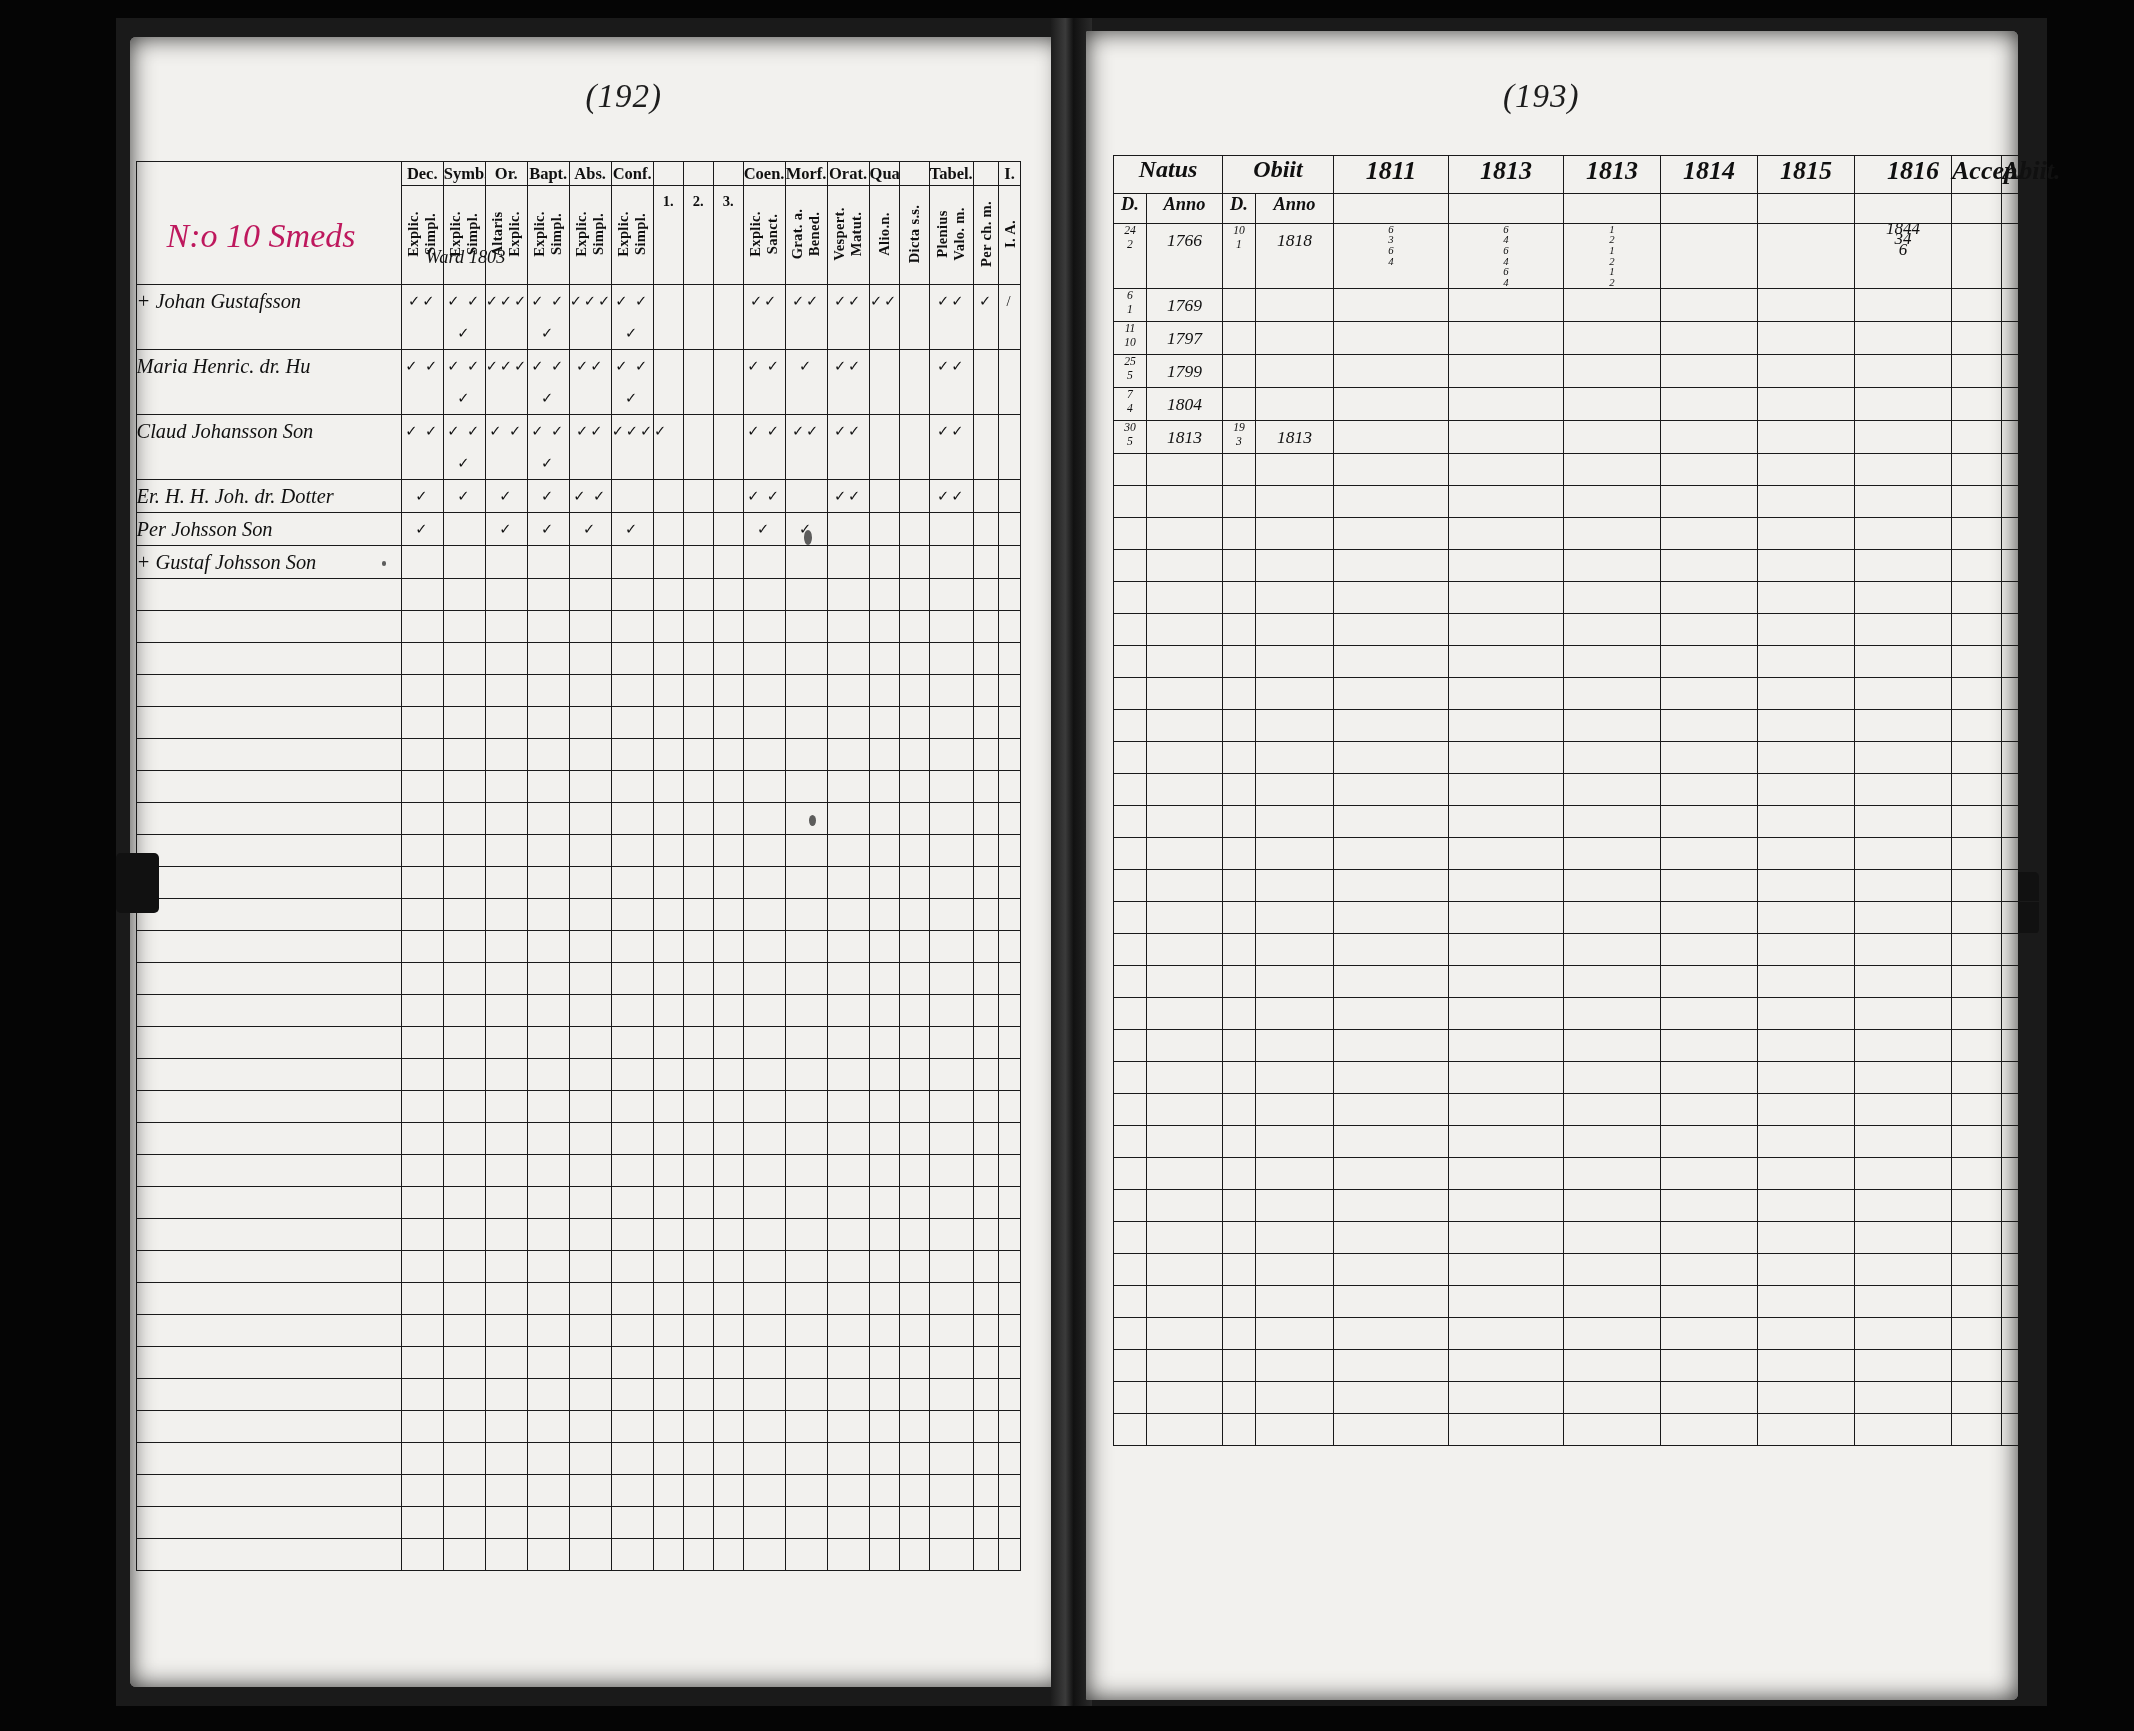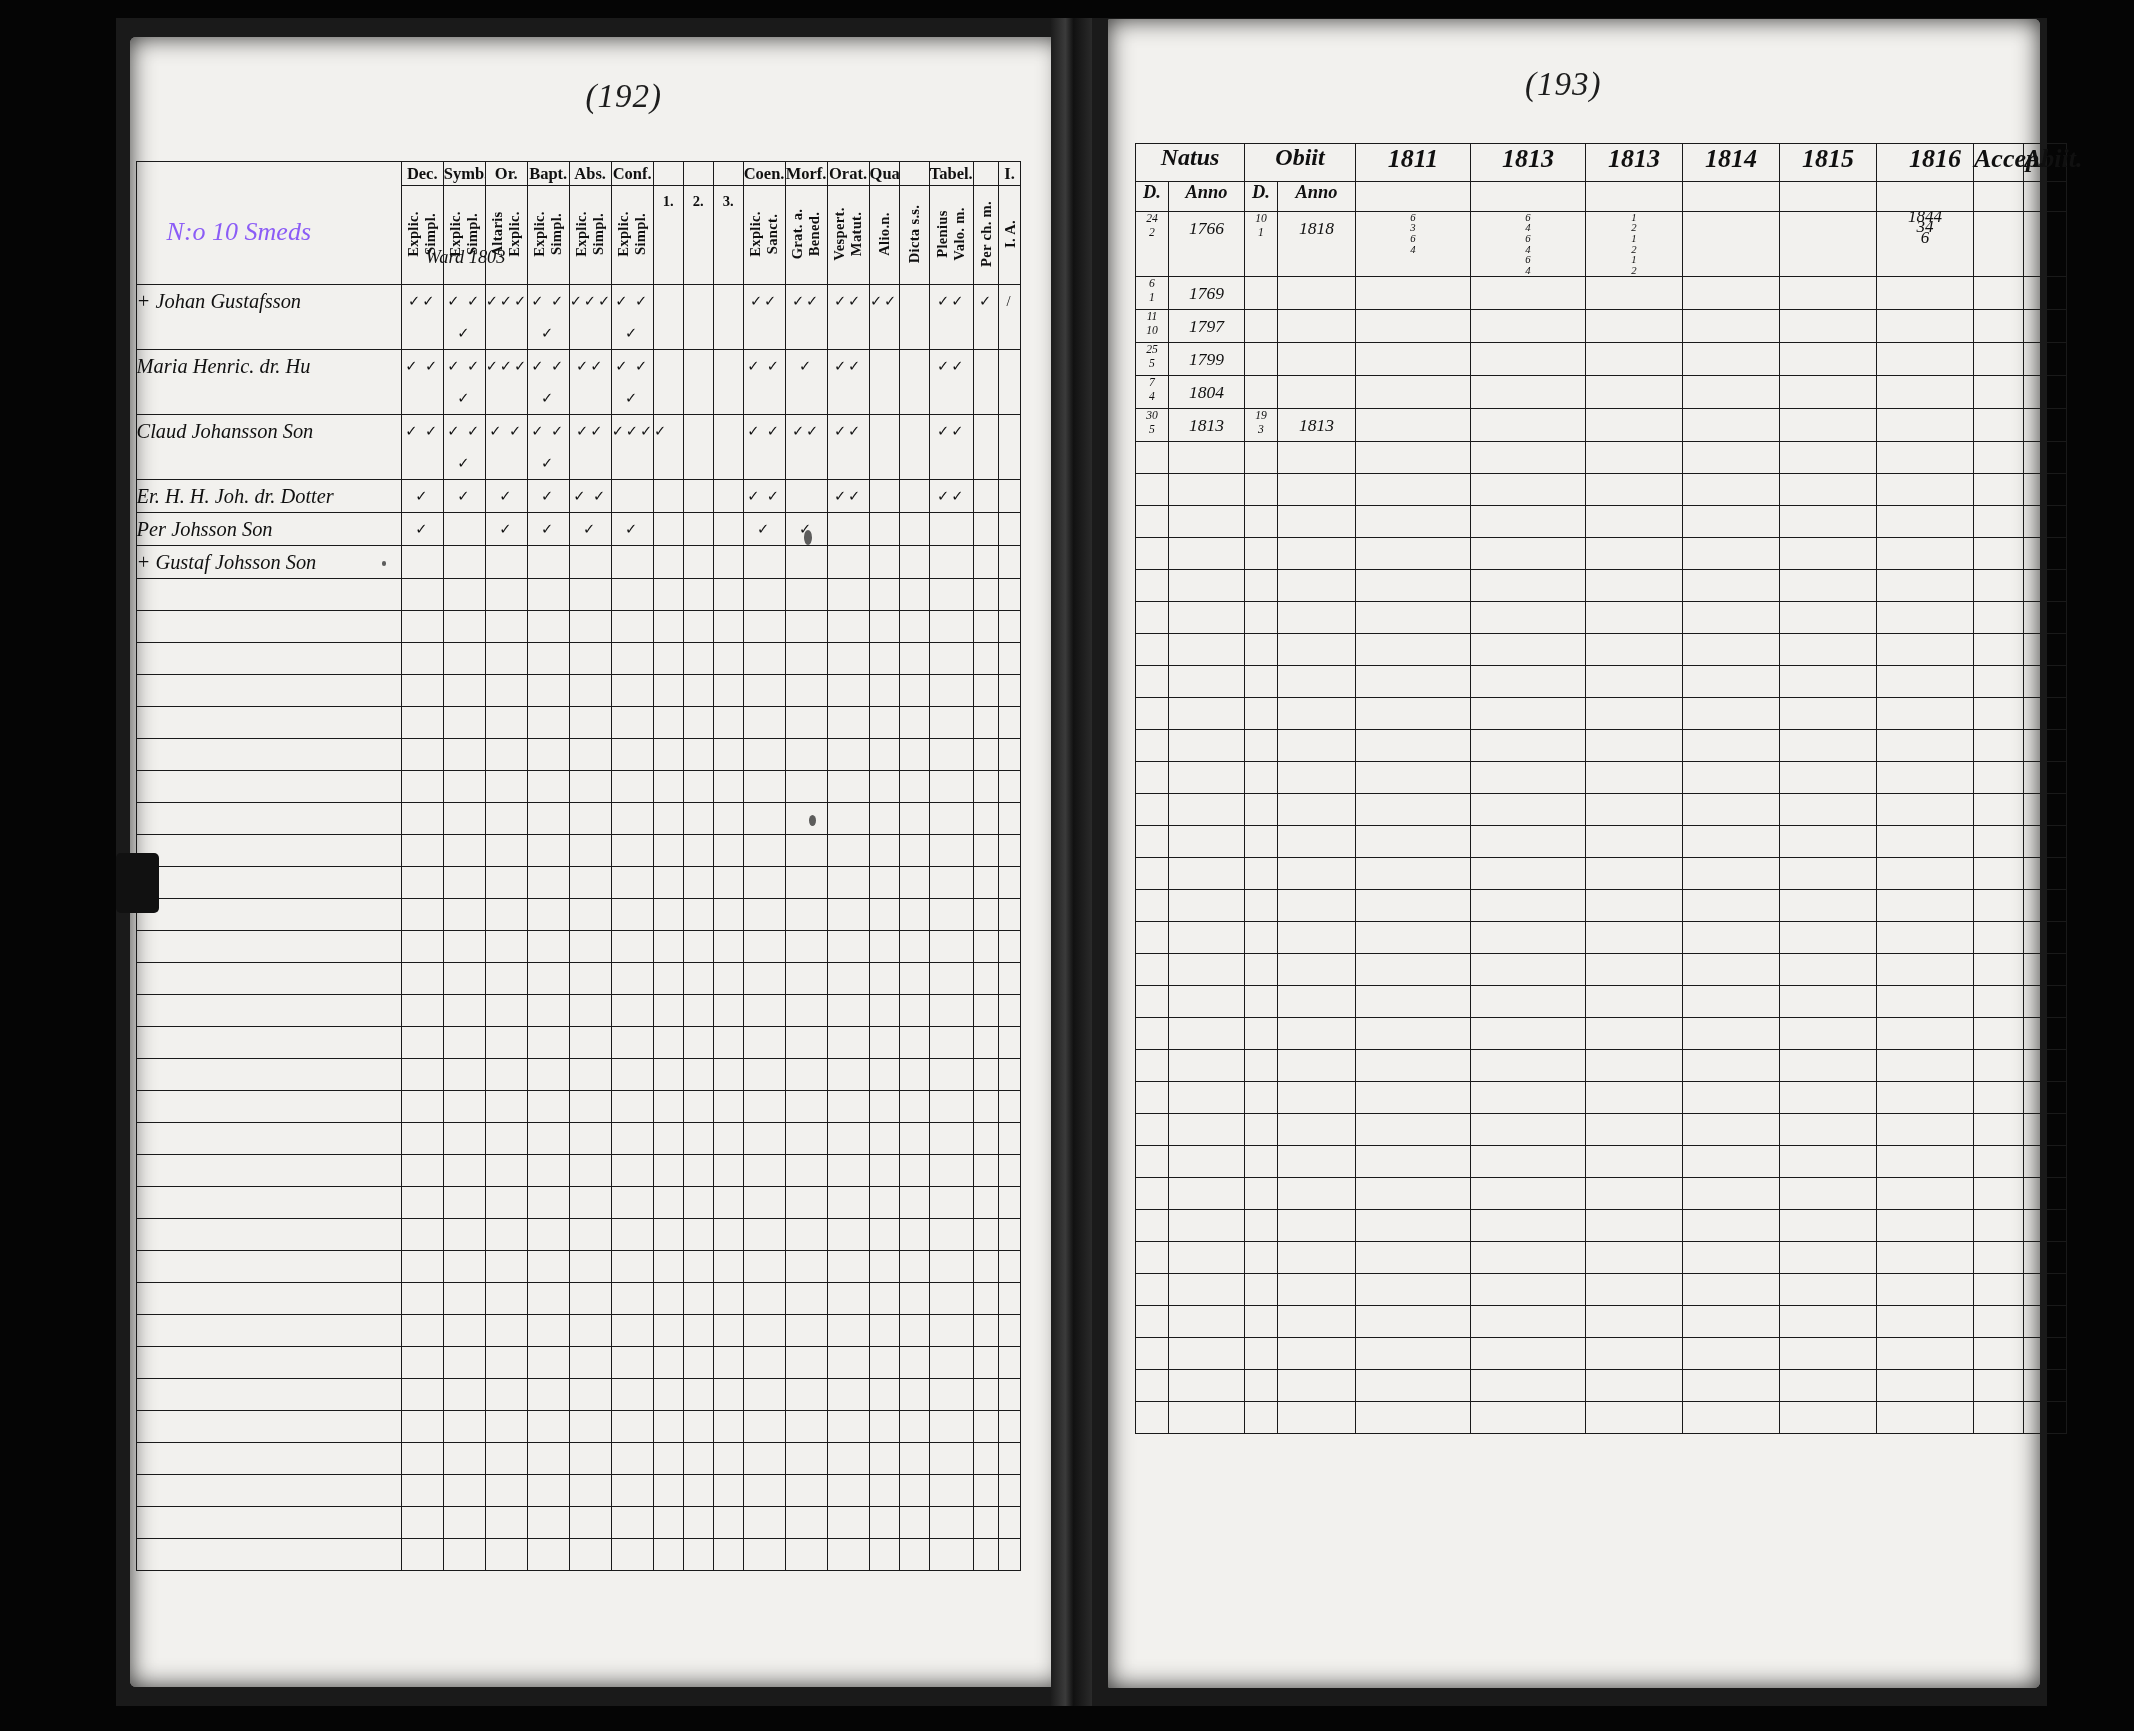--- a/index.html
+++ b/index.html
@@ -9,22 +9,22 @@
   #scan{position:relative;width:2135px;height:1731px;background:#0a0a0a;}
 
   .dark-edge{position:absolute;background:#050505;}
 
   .book{position:absolute;left:116px;top:17.5px;width:1931px;height:1688px;
         background:#1a1a1a;}
 
   .leaf{position:absolute;background:#f2f1ee;box-shadow:0 0 25px rgba(0,0,0,.8) inset;}
   .leaf.left{left:13.6px;top:19.4px;width:933px;height:1650px;
              border-radius:5.8px 1.9px 1.9px 5.8px;}
-  .leaf.right{left:970px;top:1px;width:932px;height:1669px;
-              border-radius:1.9px 5.8px 5.8px 1.9px;margin-left:22px;}
+  .leaf.right{left:970px;top:13px;width:932px;height:1669px;
+              border-radius:1.9px 5.8px 5.8px 1.9px;}
 
   .gutter{position:absolute;left:935px;top:0;width:41px;height:1688px;
           background:linear-gradient(to right,#1c1c1c,#3b3b3b 35%,#111 55%,#2a2a2a 100%);}
 
   .clamp{position:absolute;background:#111;border-radius:4.9px;}
 
   
   .folio{position:absolute;font-family:"Liberation Serif",serif;font-style:italic;
          font-size:33px;color:#1d1d1d;letter-spacing:1px;}
 
@@ -44,21 +44,21 @@
 
   .row{height:32px;}
   .name-cell{font-family:"Liberation Serif",serif;font-style:italic;font-size:20.4px;
              padding-left:5.8px;white-space:nowrap;overflow:hidden;line-height:32px;}
   .mark{text-align:center;font-size:14.6px;line-height:32px;letter-spacing:1.9px;
         font-family:"Liberation Serif",serif;}
   .frac{font-size:11.6px;line-height:14.6px;text-align:center;font-style:italic;}
   .yr{font-size:17.5px;font-style:italic;text-align:center;line-height:32px;}
 
   .title-block{position:absolute;font-family:"Liberation Serif",serif;font-style:italic;
-               font-size:26px;color:#8b5cf6;white-space:nowrap;}
+               font-size:34px;color:#be185d;white-space:nowrap;}
   .subnote{position:absolute;font-family:"Liberation Serif",serif;font-style:italic;
            font-size:18.4px;color:#111;}
   .speck{position:absolute;background:#2b2b2b;border-radius:50%;opacity:.75;}
 </style>
 </head>
 <body>
 
 <div id="scan">
 
   <div class="dark-edge" style="left:0;top:0;width:128px;height:1731px;"></div>

